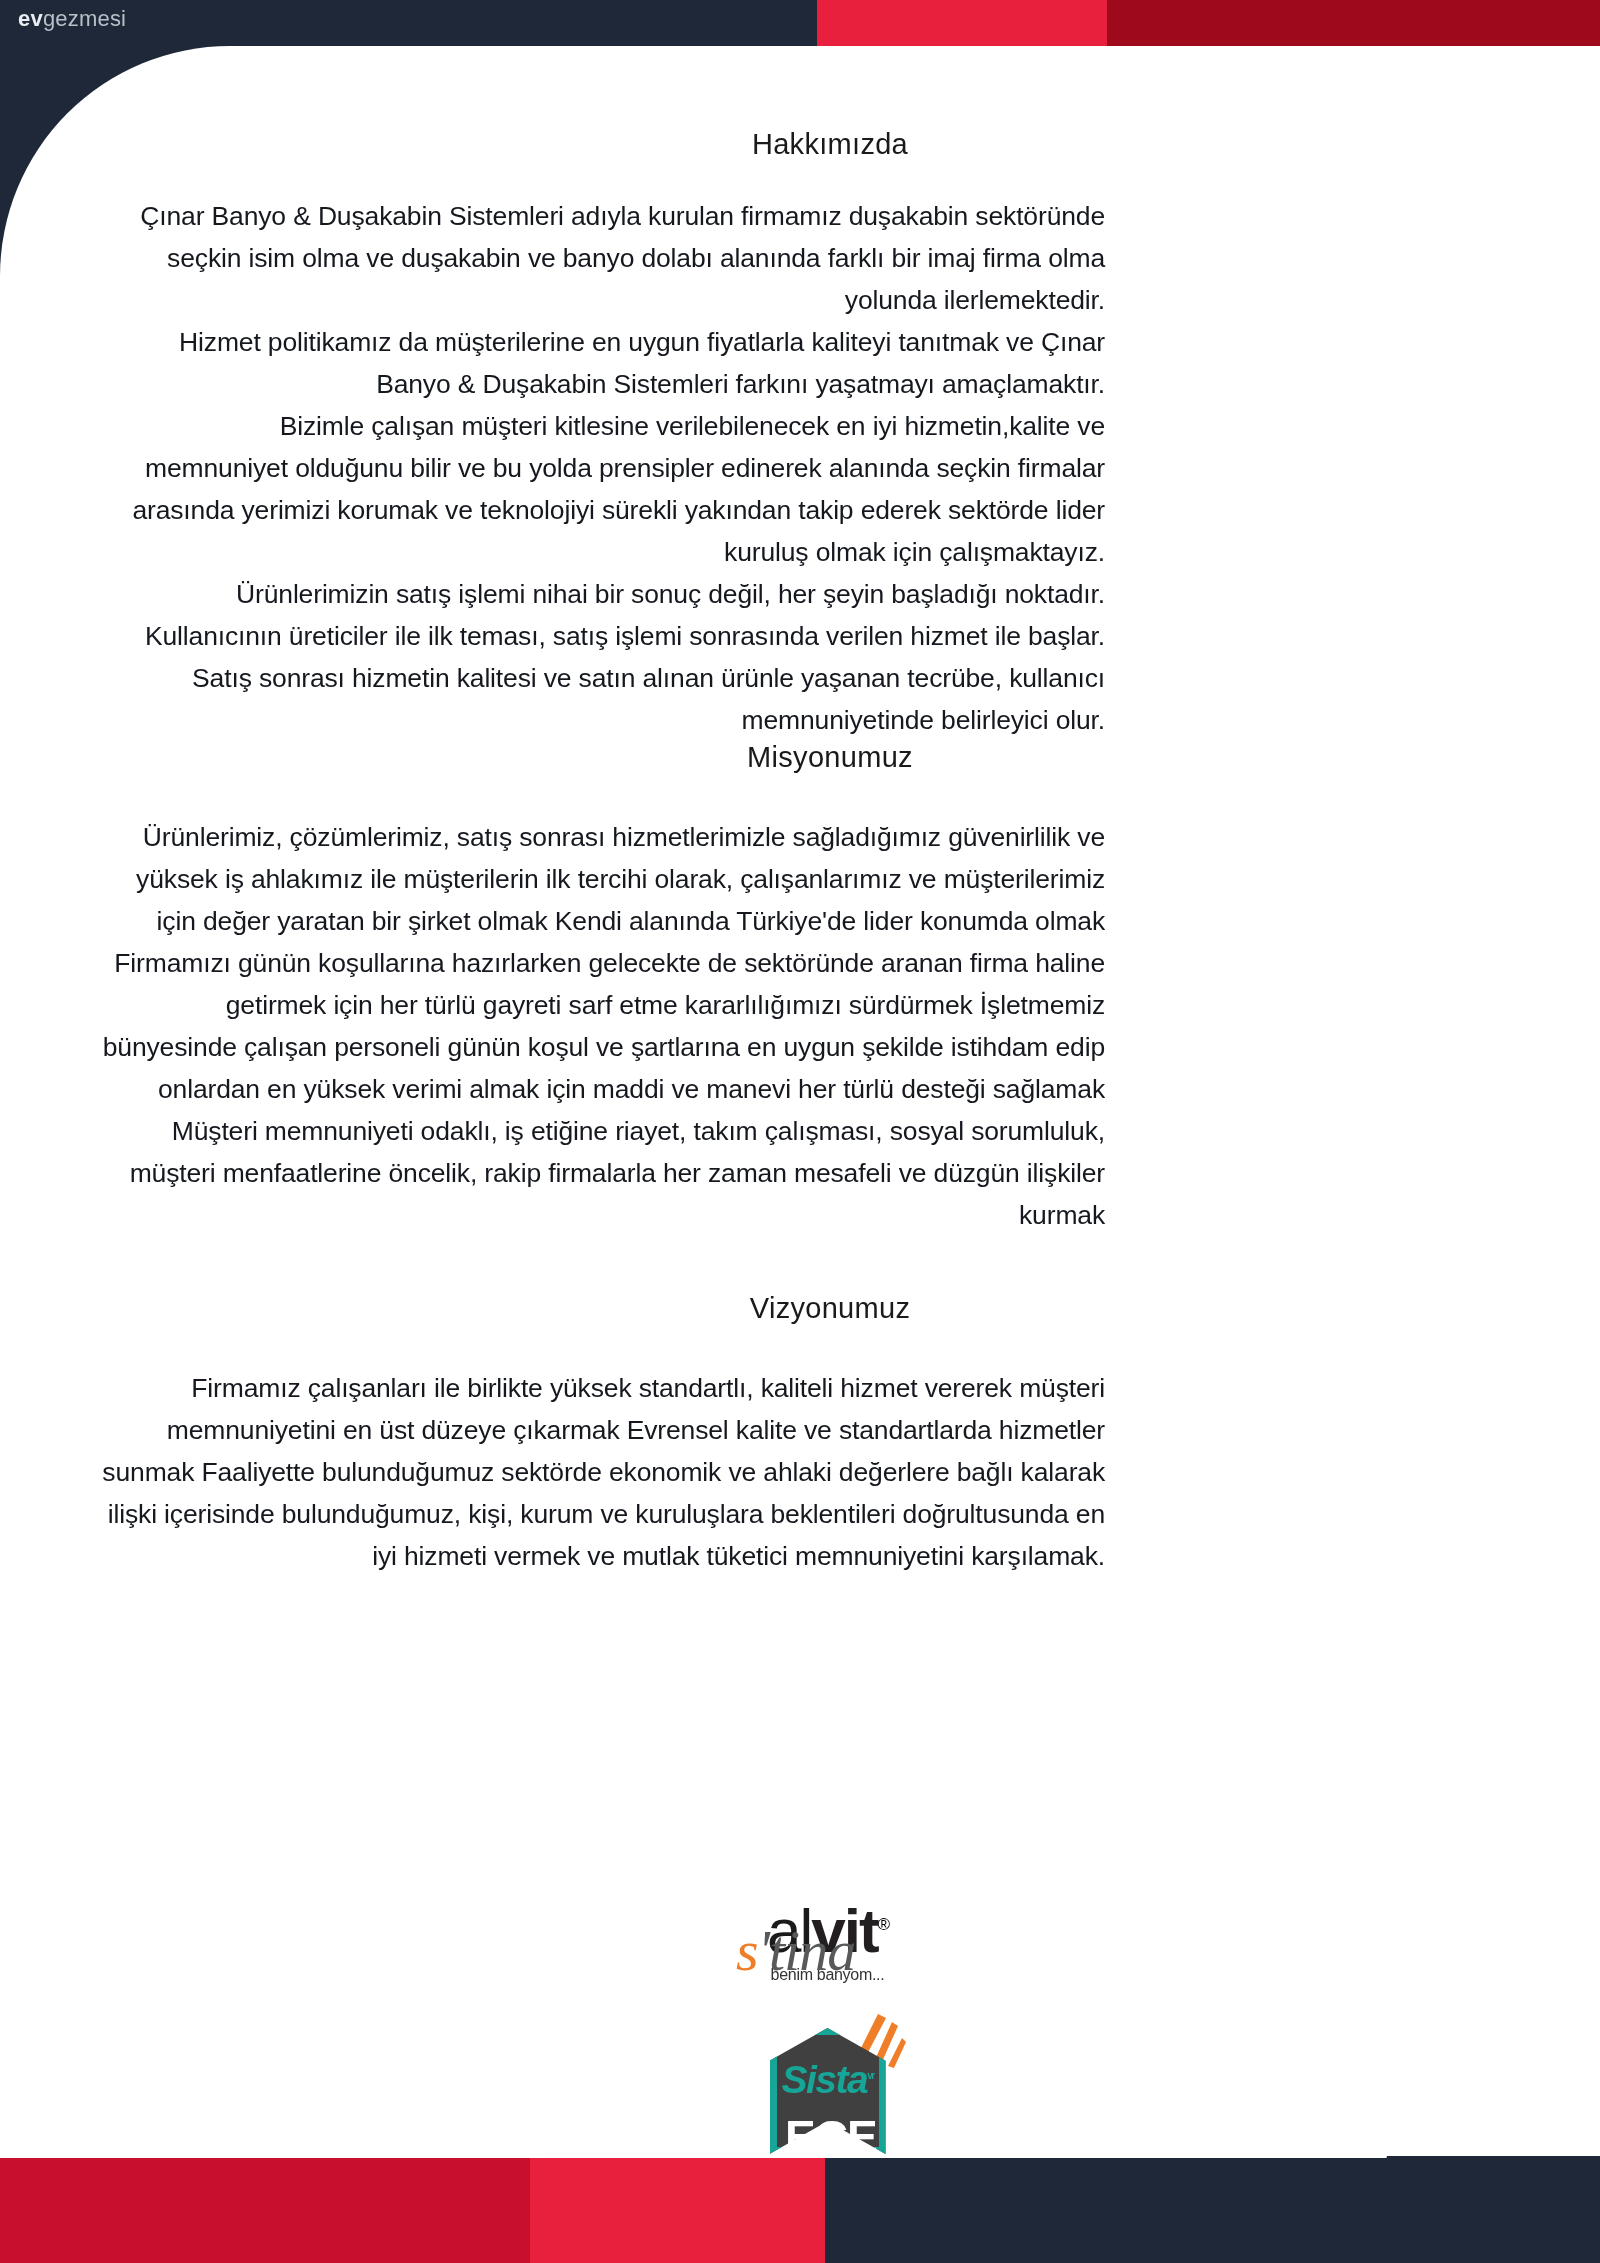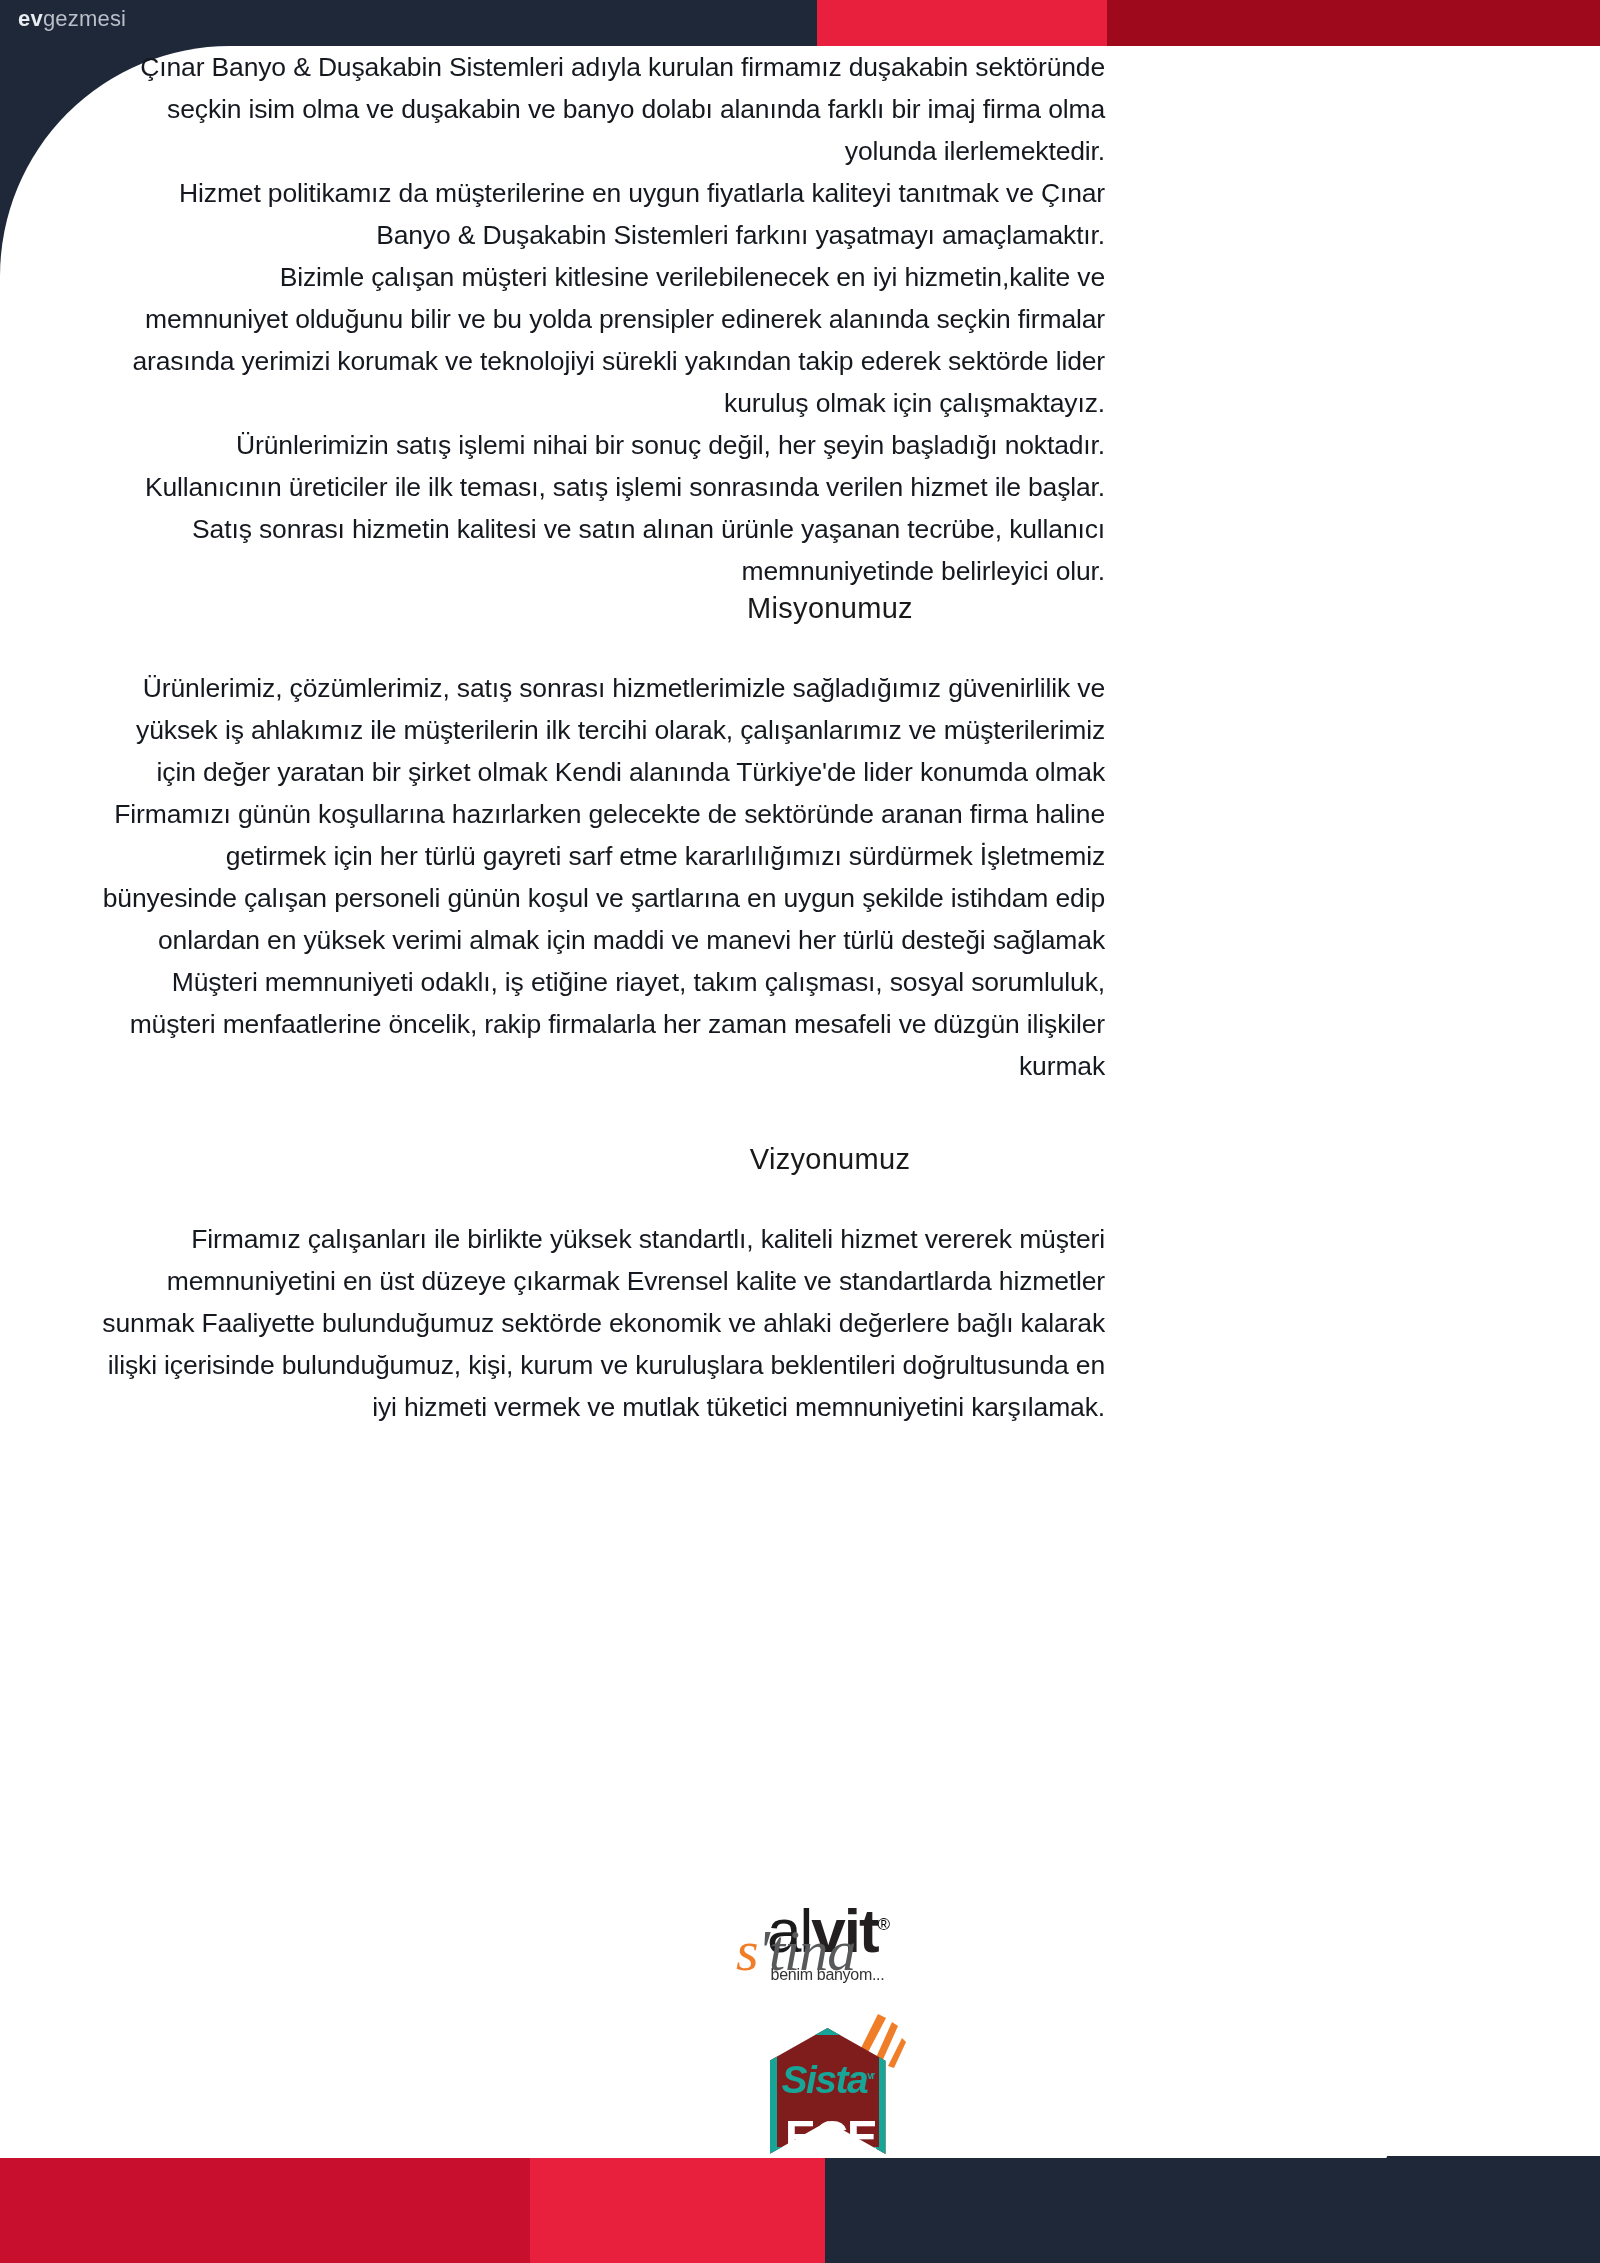--- a/index.html
+++ b/index.html
@@ -214,21 +214,21 @@
     position: absolute;
     top: 6px; left: 96px;
     width: 80px; height: 70px;
   }
 
   
   .logo-sista { width: 130px; height: 130px; position: relative; }
   .sista-shield {
     width: 116px; height: 126px;
     border: 7px solid #16a596;
-    background: #7f1d1d;
+    background: #404040;
     clip-path: polygon(50% 0, 100% 26%, 100% 100%, 50% 74%, 0 100%, 0 26%);
     display: flex; align-items: center; justify-content: center;
   }
   .sista-word {
     font-size: 39px;
     font-weight: 800;
     font-style: italic;
     color: #16a596;
     letter-spacing: -1.5px;
     margin-bottom: 22px;
@@ -318,20 +318,21 @@
   <div class="top-bar">
     <div class="top-seg-navy"></div>
     <div class="top-seg-red"></div>
     <div class="top-seg-darkred"></div>
   </div>
 
   <div class="watermark"><span class="wm-bold">ev</span><span>gezmesi</span></div>
 
   <div class="content">
 
+    <div class="doc-title">Hakkımızda</div>
 
     <div class="body-text">
       <p>Çınar Banyo &amp; Duşakabin Sistemleri adıyla kurulan firmamız duşakabin sektöründe seçkin isim olma ve duşakabin ve banyo dolabı alanında farklı bir imaj firma olma yolunda ilerlemektedir.</p>
       <p>Hizmet politikamız da müşterilerine en uygun fiyatlarla kaliteyi tanıtmak ve Çınar Banyo &amp; Duşakabin Sistemleri farkını yaşatmayı amaçlamaktır.</p>
       <p>Bizimle çalışan müşteri kitlesine verilebilenecek en iyi hizmetin,kalite ve memnuniyet olduğunu bilir ve bu yolda prensipler edinerek alanında seçkin firmalar arasında yerimizi korumak ve teknolojiyi sürekli yakından takip ederek sektörde lider kuruluş olmak için çalışmaktayız.</p>
       <p>Ürünlerimizin satış işlemi nihai bir sonuç değil, her şeyin başladığı noktadır. Kullanıcının üreticiler ile ilk teması, satış işlemi sonrasında verilen hizmet ile başlar. Satış sonrası hizmetin kalitesi ve satın alınan ürünle yaşanan tecrübe, kullanıcı memnuniyetinde belirleyici olur.</p>
     </div>
 
     <div class="section-heading">Misyonumuz</div>
 

